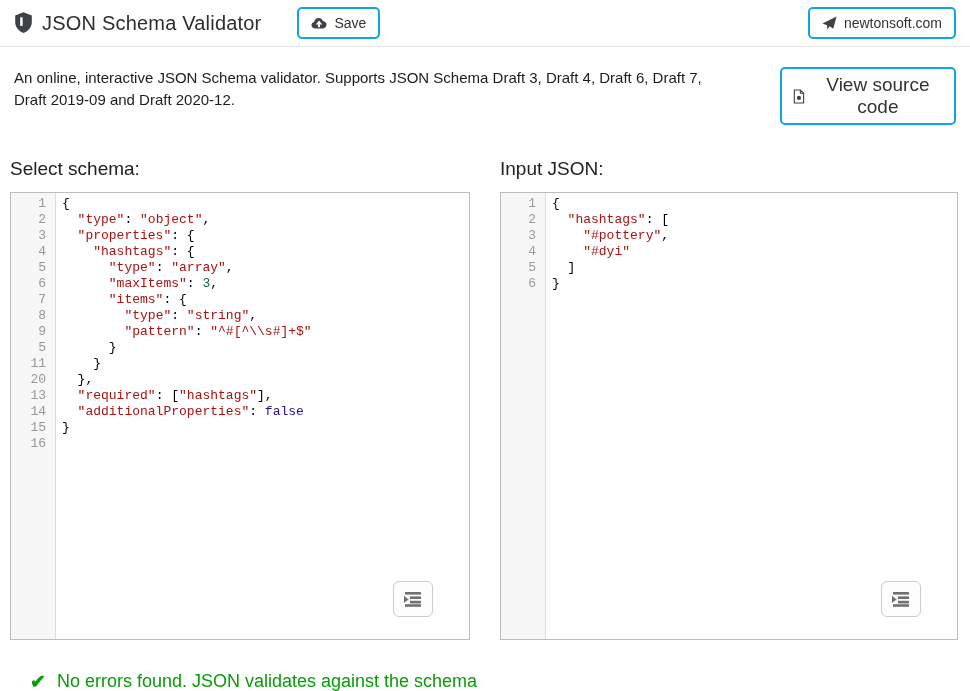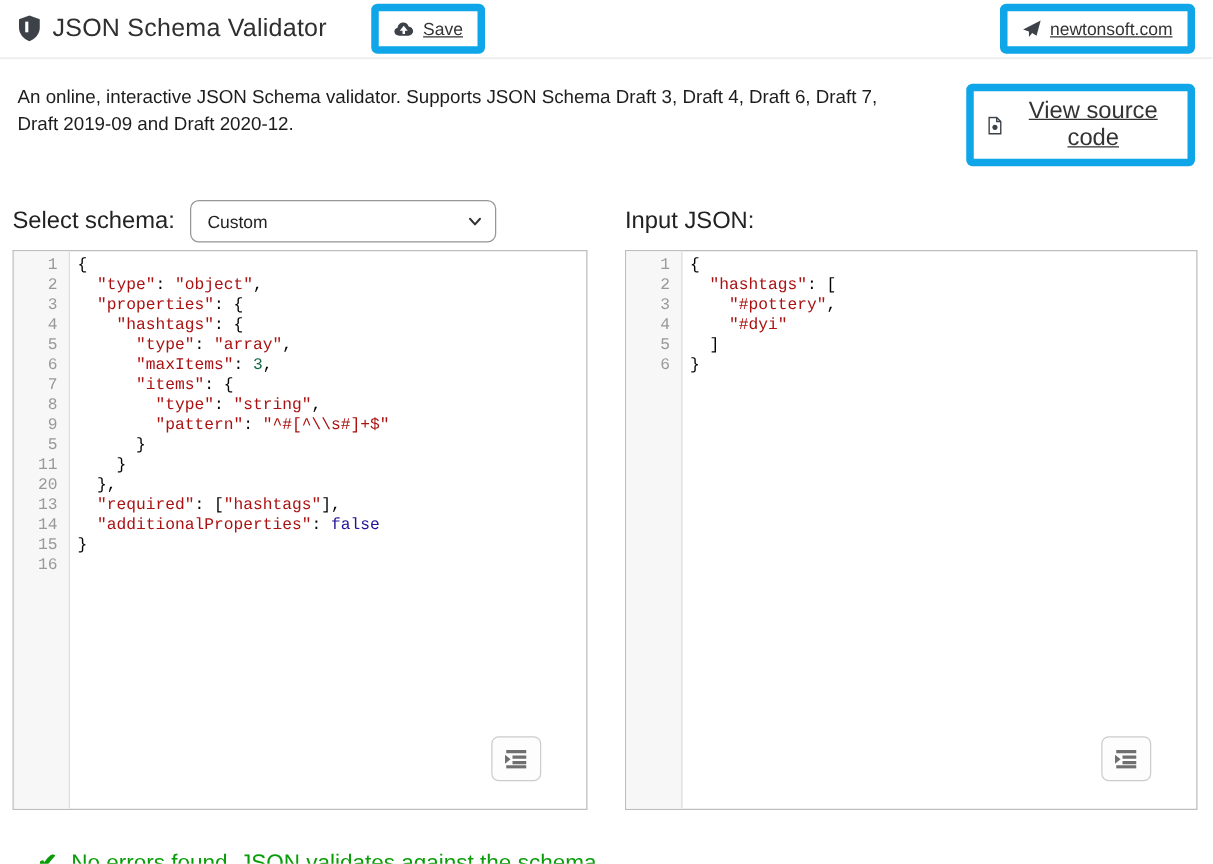--- a/index.html
+++ b/index.html
@@ -12,37 +12,36 @@
   
   .header {
     display:flex; align-items:center;
     height:47px; padding:11px 14px;
     border-bottom:1px solid #e7e7e7;
   }
   .brand { display:flex; align-items:center; gap:9px; }
   .brand-title { font-size:20px; color:#2f2f2f; letter-spacing:.2px; }
   .btn {
     display:inline-flex; align-items:center; gap:7px;
-    background:#fff; border:6px solid #0ea5e9; border-radius:5px;
+    background:#fff; border:2px solid #0ea5e9; border-radius:5px;
     color:#333; font-size:14px; padding:6px 12px; cursor:pointer;
     font-family:"Liberation Sans", sans-serif;
-    text-decoration:underline;
   }
   .btn-save { margin-left:36px; }
   .spacer { flex:1; }
 
   
   .intro { display:flex; padding:20px 14px 0 14px;gap:48px; }
   .intro-text { width:800px; font-size:15px; line-height:22px; color:#1d1d1d; }
   .btn-source { margin-left:auto; align-self:flex-start; font-size:19px; padding:5px 10px; }
 
   
   .cols { display:grid; grid-template-columns:460px 458px; column-gap:30px; margin:0 0 0 10px; }
   .labels-row { margin-top:24px; align-items:center; height:40px; }
-  .schema-picker { display:flex; align-items:center; gap:12px; }
+  .schema-picker { display:flex; align-items:flex-end; gap:24px; }
   .panel-label { font-size:19px; color:#222; }
   .select-wrap { position:relative; }
   select.schema-select {
     -webkit-appearance:none; appearance:none;
     width:245px; height:34px; padding:0 30px 0 13px;
     font-size:14px; color:#222; background:#fff;
     border:1px solid #969696; border-radius:7px;
     font-family:"Liberation Sans", sans-serif;
   }
   .select-chevron { position:absolute; right:11px; top:11px; pointer-events:none; }
@@ -134,28 +133,20 @@
         <circle cx="7.5" cy="9.5" r="2.2" fill="#3d4248"></circle>
       </svg>
     </span>
     <span>View source code</span>
   </button>
 </div>
 
 <div class="cols labels-row">
   <div class="schema-picker">
     <span class="panel-label">Select schema:</span>
-    <span class="select-wrap">
-      <select class="schema-select" id="schema-select"><option>Custom</option></select>
-      <span class="select-chevron">
-        <svg width="12" height="12" viewBox="0 0 12 12">
-          <path d="M2 4 L6 8.5 L10 4" fill="none" stroke="#333" stroke-width="1.6" stroke-linecap="round" stroke-linejoin="round"></path>
-        </svg>
-      </span>
-    </span>
   </div>
   <div>
     <span class="panel-label">Input JSON:</span>
   </div>
 </div>
 
 <div class="cols editors-row">
 
   <div class="editor" id="schema-editor">
     <div class="gutter">

